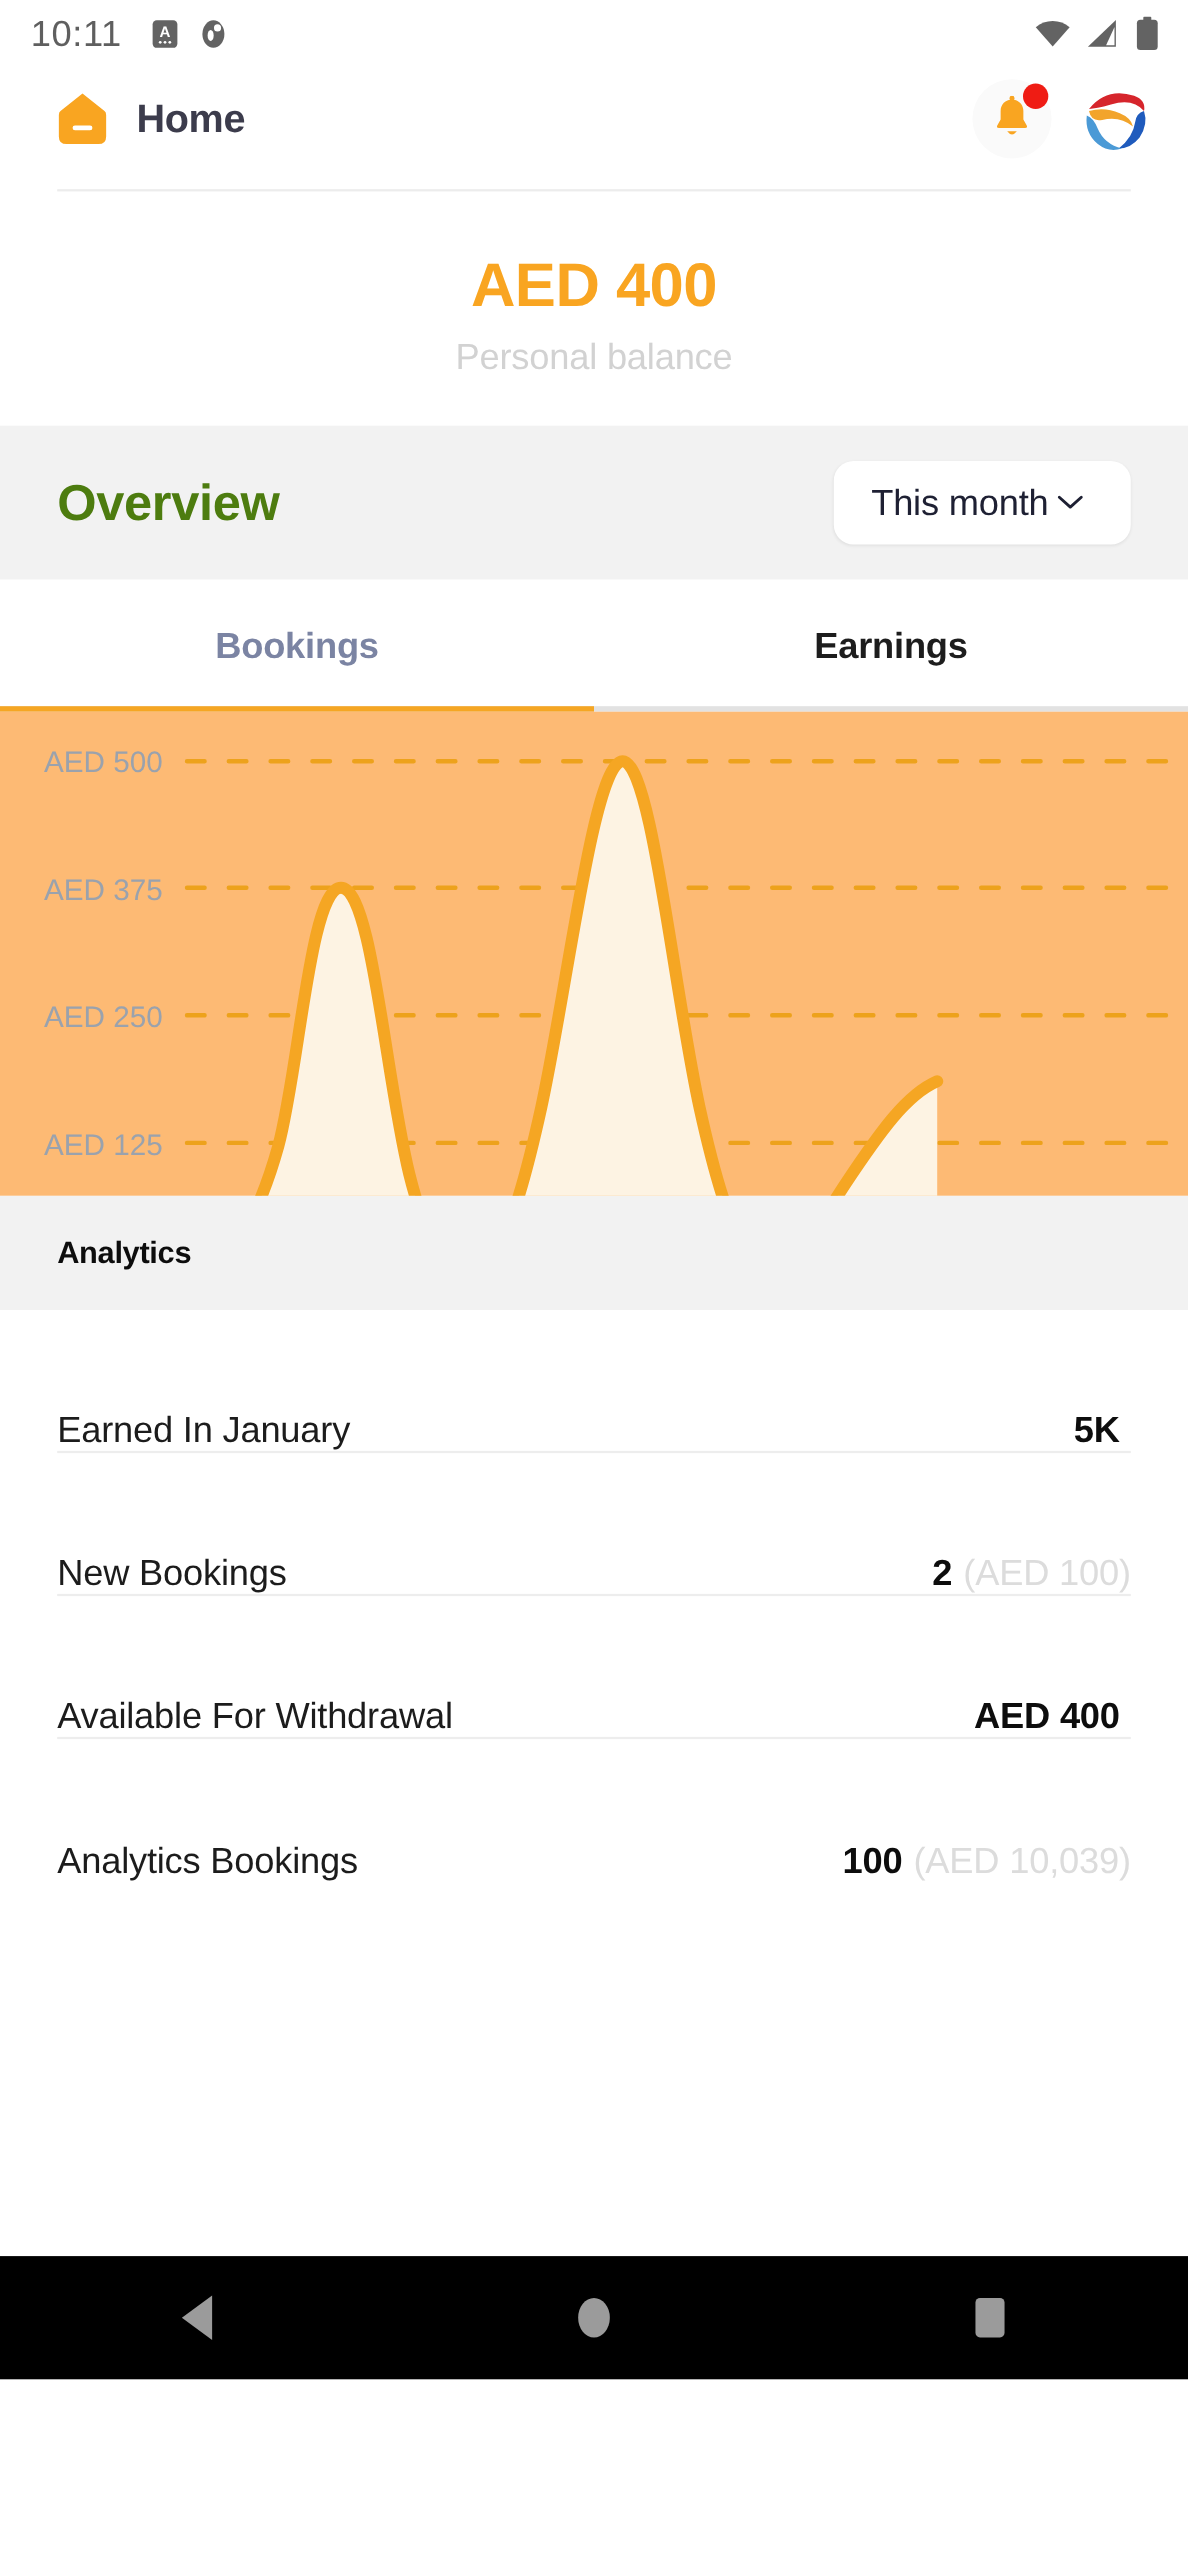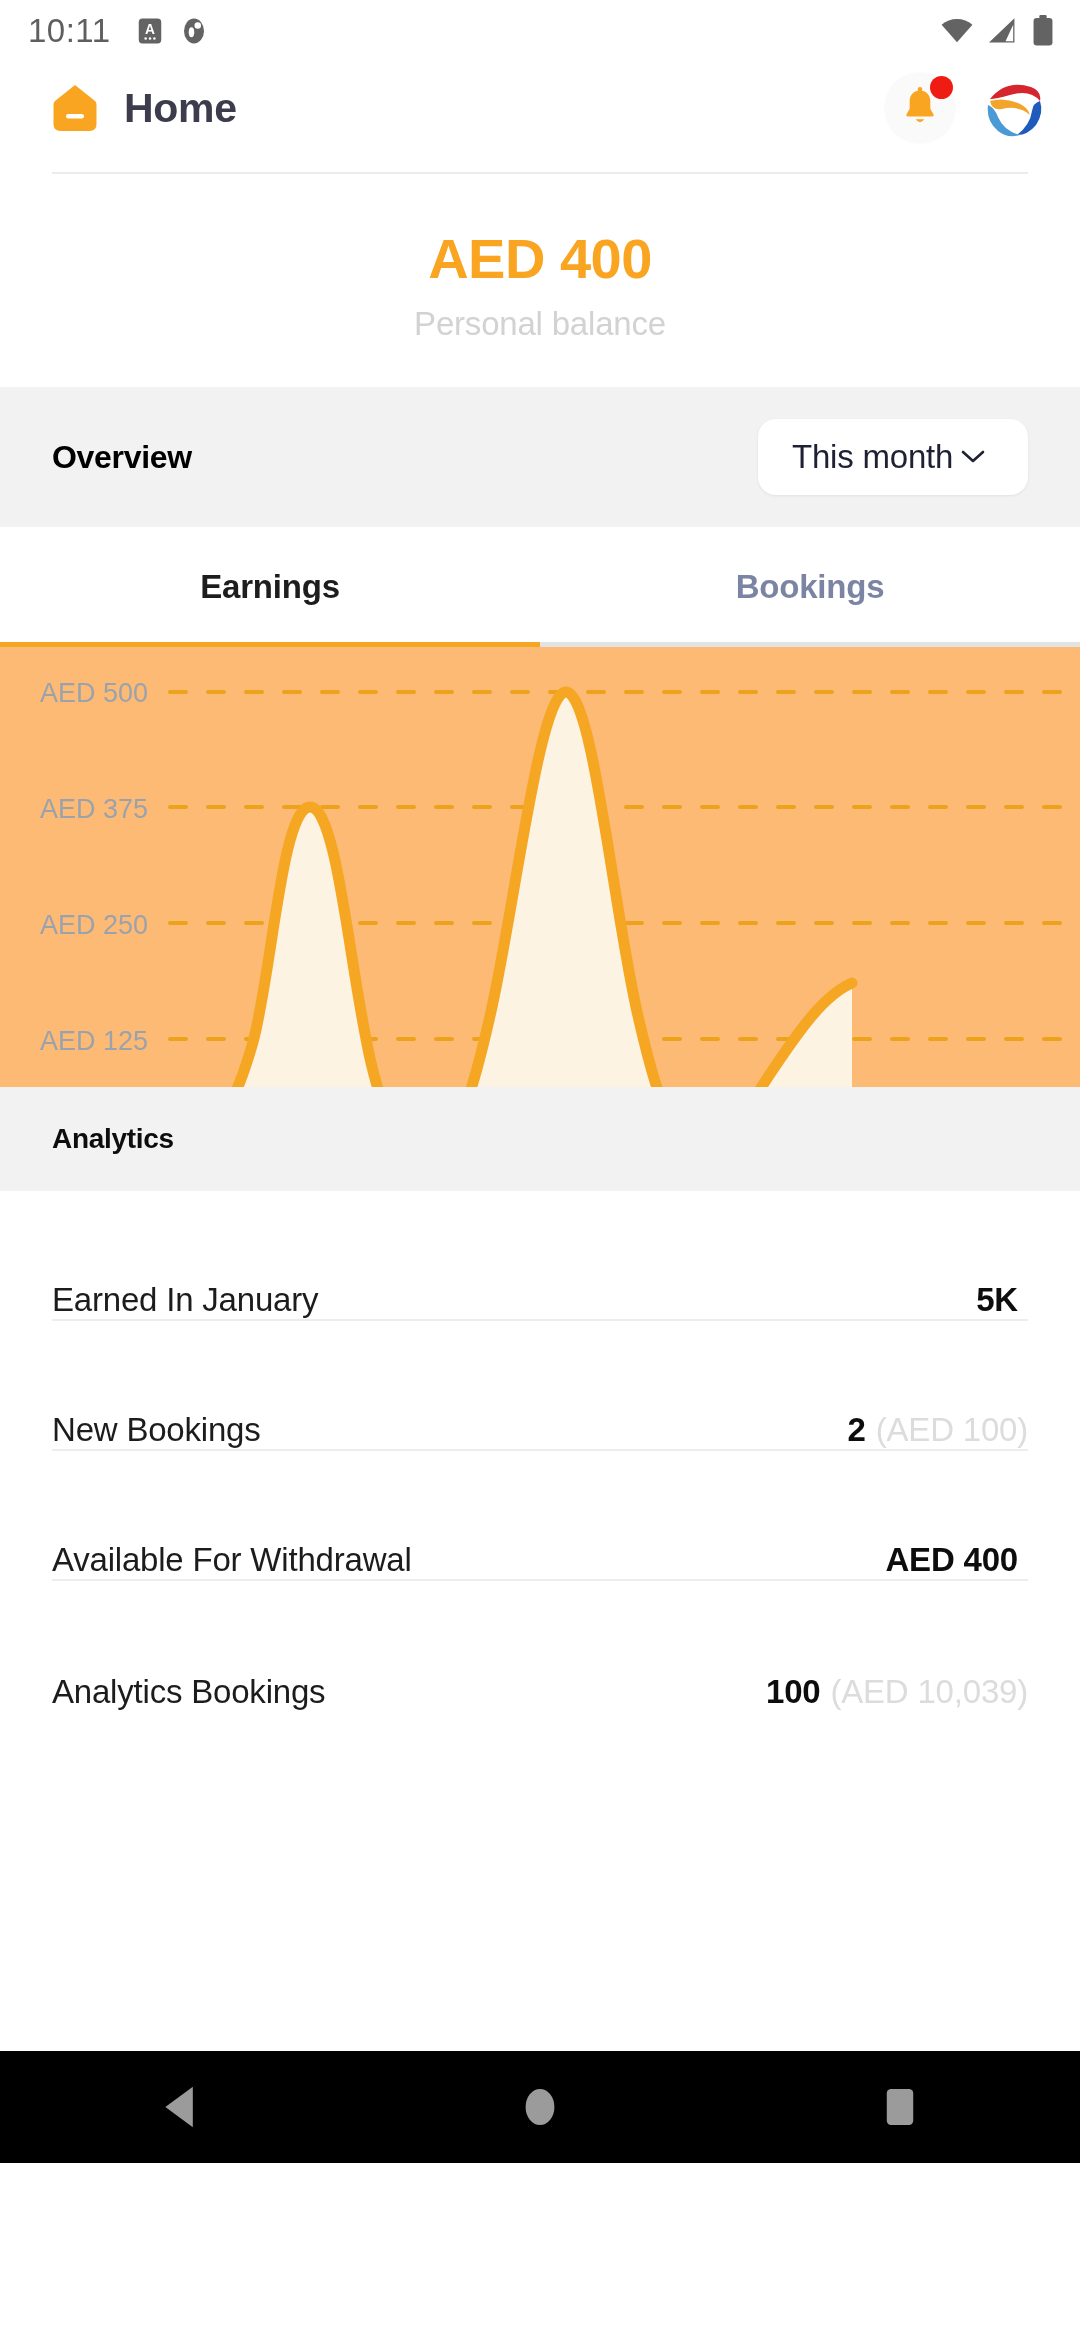--- a/index.html
+++ b/index.html
@@ -21,21 +21,21 @@
   .sb-ic { width:30px; height:30px; display:block; }
   .sb-right { margin-left:auto; display:flex; align-items:center; gap:13px; }
 
   
   .appbar {
     height:92px; display:flex; align-items:center;
     padding:0 34px 0 52px;
   }
   .home-logo { width:46px; height:48px; flex:0 0 auto; }
   .appbar-title {
-    font-size:41px; font-weight:bold; color:#3c3c4c;
+    font-size:36px; font-weight:bold; color:#3c3c4c;
     margin-left:26px; letter-spacing:-0.3px;
   }
   .appbar-actions { margin-left:auto; display:flex; align-items:center; gap:28px; }
   .bell-wrap {
     position:relative; width:72px; height:72px; border-radius:50%;
     background:#fafafa; display:flex; align-items:center; justify-content:center;
   }
   .bell-dot {
     position:absolute; top:4px; right:3px;
     width:23px; height:23px; border-radius:50%; background:#ef1c14;
@@ -53,21 +53,21 @@
   }
   .balance-label {
     margin-top:14px; font-size:33px; color:#d2d2d2; letter-spacing:-0.2px;
   }
 
   
   .overview-bar {
     background:#f2f2f2; height:140px;
     display:flex; align-items:center; padding:0 52px;
   }
-  .overview-title { font-size:32px; font-weight:bold; color:#000000; letter-spacing:-0.3px; }
+  .overview-title { font-size:46px; font-weight:bold; color:#4d7c0f; letter-spacing:-0.3px; }
   .period-select {
     margin-left:auto; background:#fff; border-radius:18px;
     height:76px; min-width:270px; padding:0 28px 0 34px;
     display:flex; align-items:center; gap:8px;
     box-shadow:0 1px 3px rgba(0,0,0,0.07);
   }
   .period-label { font-size:33px; color:#1e2033; letter-spacing:-0.2px; }
   .chev { width:24px; height:14px; }
 
   
@@ -190,25 +190,25 @@
     <span class="overview-title">Overview</span>
     <span class="period-select">
       <span class="period-label">This month</span>
       <svg class="chev" viewBox="0 0 24 14">
         <path d="M2 2 L12 11 L22 2" stroke="#1e2033" stroke-width="2.6" fill="none" stroke-linecap="round" stroke-linejoin="round"></path>
       </svg>
     </span>
   </div>
 
   <div class="tabs">
+    <div class="tab inactive">
+      <span>Bookings</span>
+    </div>
     <div class="tab active">
       <span>Earnings</span>
-    </div>
-    <div class="tab inactive">
-      <span>Bookings</span>
     </div>
     <div class="tab-underline-track"></div>
     <div class="tab-underline"></div>
   </div>
 
   <div class="chart-area">
     <svg class="chart-svg" viewBox="0 0 1080 440">
 
       <g>
         <line x1="170" y1="45" x2="1068" y2="45" stroke="#eda21c" stroke-width="4" stroke-dasharray="16 22" stroke-linecap="round"></line>

